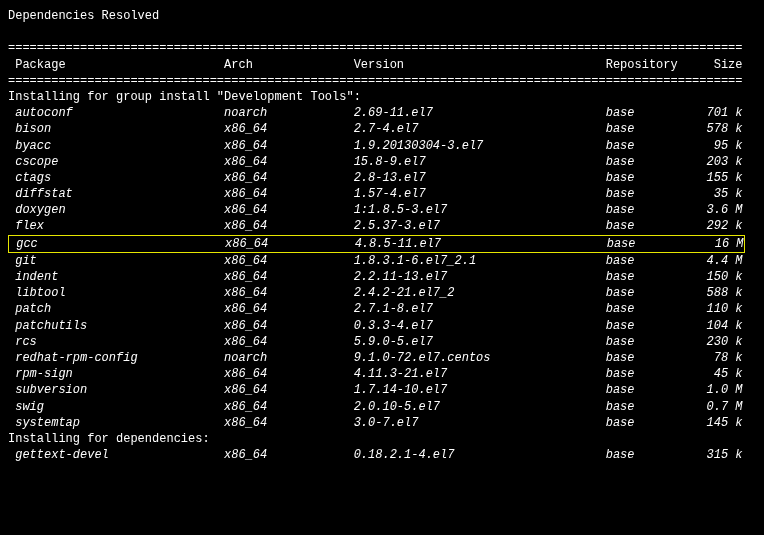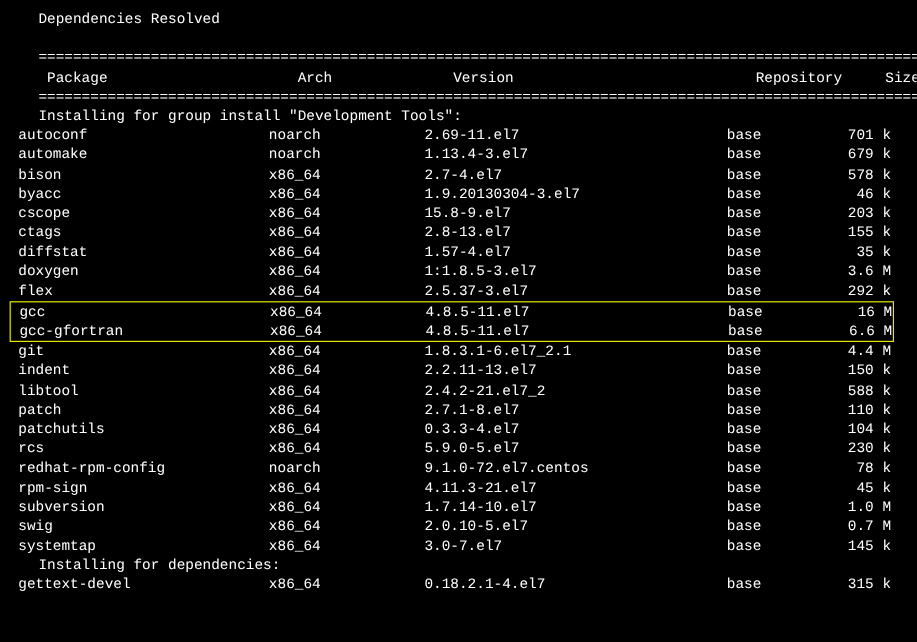--- a/index.html
+++ b/index.html
@@ -6,52 +6,50 @@
     margin: 0;
     padding: 8px;
     background: #000;
     color: #fff;
     font-family: "Consolas", "Courier New", monospace;
     font-size: 12px;
     line-height: 1.35;
     width: 764px;
     box-sizing: border-box;
   }
-  .line { white-space: pre; margin-left: 24px; }
-  .pkg-row { white-space: pre; }
+  .line { white-space: pre; }
+  .pkg-row { white-space: pre; font-style: italic; }
   .hl-group { border: 1px solid #e6e600; display: inline-block; }
   .sep { letter-spacing: 0; }
 </style>
 </head>
 <body>
 
 
 
 <div class="line">Dependencies Resolved</div>
 <div class="line">&nbsp;</div>
 <div class="line sep" id="sep1">======================================================================================================</div>
 <div class="line" id="colhdr"> Package                      Arch              Version                            Repository     Size</div>
 <div class="line sep" id="sep2">======================================================================================================</div>
 
 <div class="line">Installing for group install "Development Tools":</div>
 <div id="list-main1">
     <div class="pkg-row"> autoconf                     noarch            2.69-11.el7                        base          701 k</div>
-    <div class="pkg-row"> automake                     noarch            1.13.4-3.el7                       base          679 k</div>
     <div class="pkg-row"> bison                        x86_64            2.7-4.el7                          base          578 k</div>
-    <div class="pkg-row"> byacc                        x86_64            1.9.20130304-3.el7                 base           46 k</div>
+    <div class="pkg-row"> byacc                        x86_64            1.9.20130304-3.el7                 base           95 k</div>
     <div class="pkg-row"> cscope                       x86_64            15.8-9.el7                         base          203 k</div>
     <div class="pkg-row"> ctags                        x86_64            2.8-13.el7                         base          155 k</div>
     <div class="pkg-row"> diffstat                     x86_64            1.57-4.el7                         base           35 k</div>
     <div class="pkg-row"> doxygen                      x86_64            1:1.8.5-3.el7                      base          3.6 M</div>
     <div class="pkg-row"> flex                         x86_64            2.5.37-3.el7                       base          292 k</div>
   </div>
 
 <span class="hl-group"><div id="list-hl">
       <div class="pkg-row"> gcc                          x86_64            4.8.5-11.el7                       base           16 M</div>
-      <div class="pkg-row"> gcc-gfortran                 x86_64            4.8.5-11.el7                       base          6.6 M</div>
     </div></span>
 
 <div id="list-main2">
     <div class="pkg-row"> git                          x86_64            1.8.3.1-6.el7_2.1                  base          4.4 M</div>
     <div class="pkg-row"> indent                       x86_64            2.2.11-13.el7                      base          150 k</div>
     <div class="pkg-row"> libtool                      x86_64            2.4.2-21.el7_2                     base          588 k</div>
     <div class="pkg-row"> patch                        x86_64            2.7.1-8.el7                        base          110 k</div>
     <div class="pkg-row"> patchutils                   x86_64            0.3.3-4.el7                        base          104 k</div>
     <div class="pkg-row"> rcs                          x86_64            5.9.0-5.el7                        base          230 k</div>
     <div class="pkg-row"> redhat-rpm-config            noarch            9.1.0-72.el7.centos                base           78 k</div>

